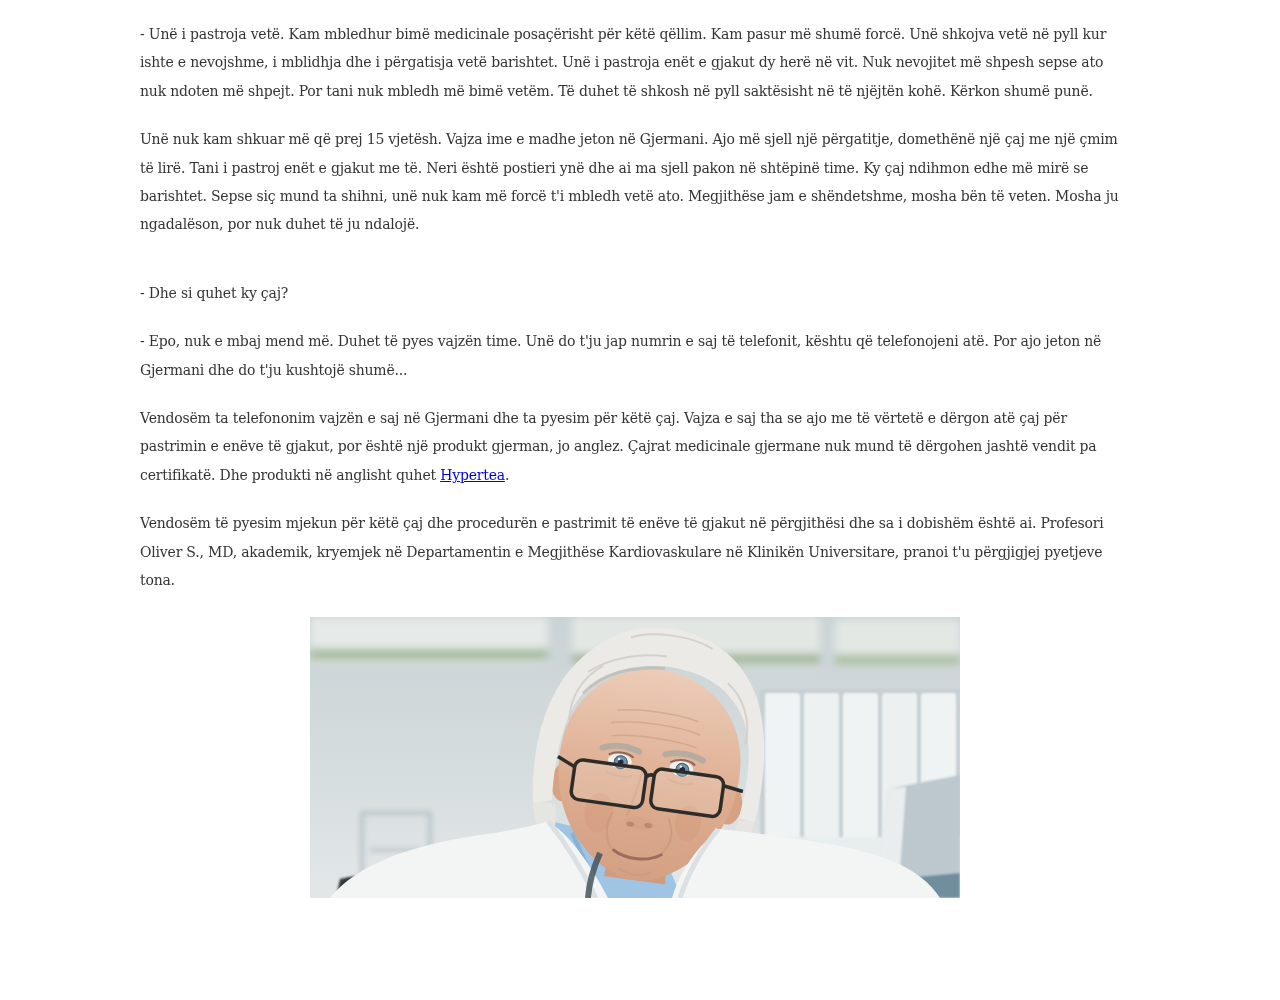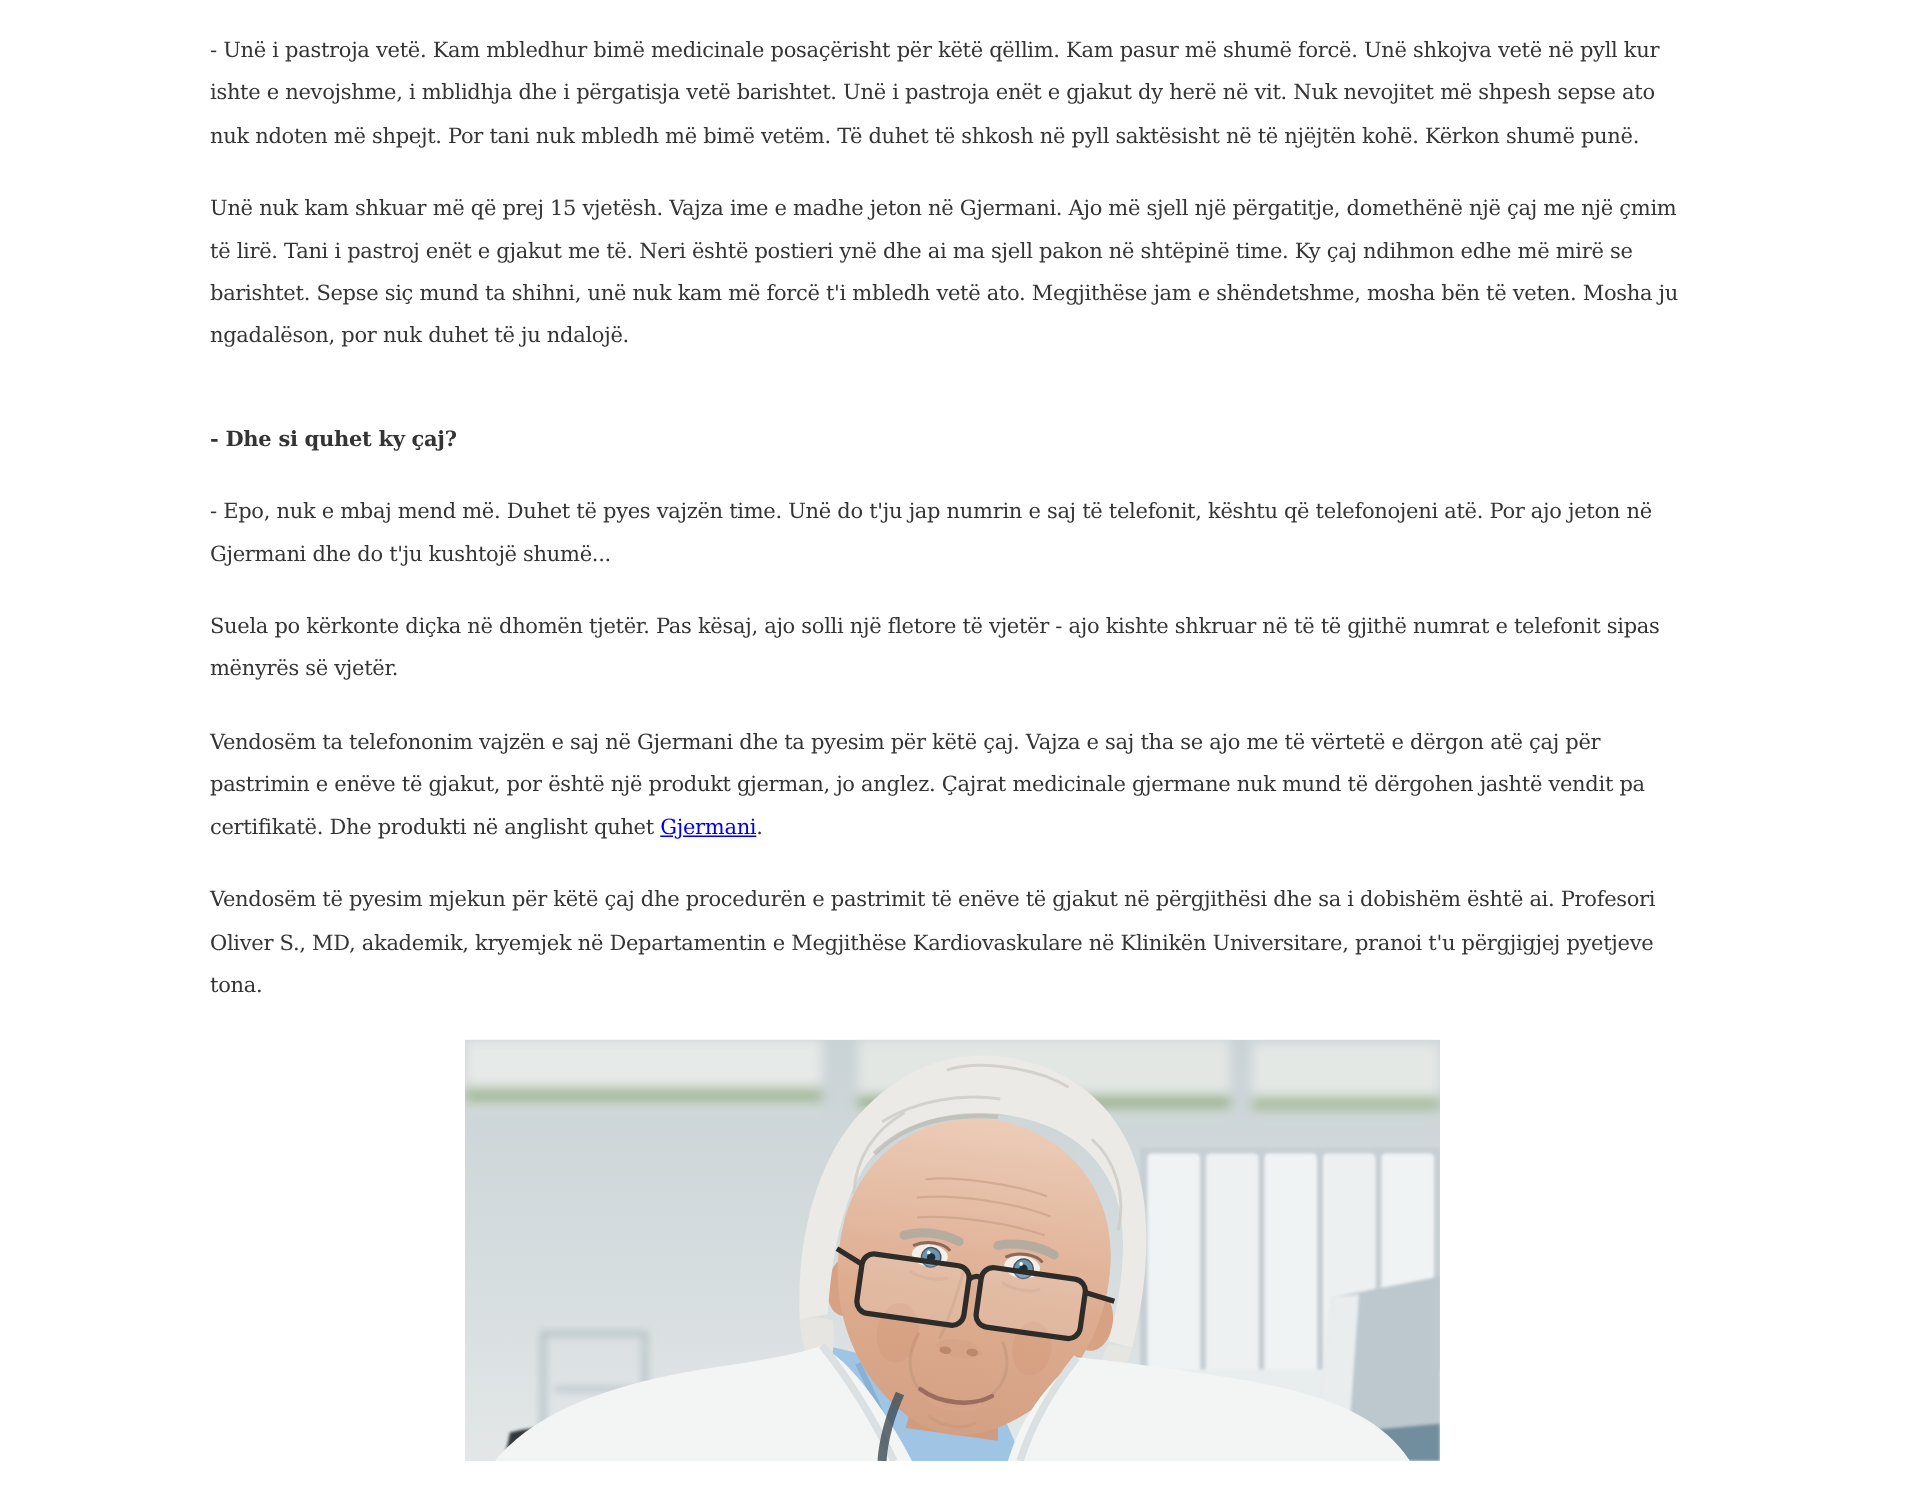--- a/index.html
+++ b/index.html
@@ -17,21 +17,21 @@
     color: #343434;
     font-family: "DejaVu Serif", serif;
   }
   .article p {
     margin: 0 0 20px 0;
     font-size: 14px;
     line-height: 28.4px;
     letter-spacing: -0.2px;
   }
   .article p.heading {
-    font-weight: bold;
+    font-weight: normal;
     margin-top: 40px;
   }
   .article a {
     color: #0000e0;
     text-decoration: underline;
     cursor: pointer;
   }
   figure.photo {
     width: 650px;
     height: 281px;
@@ -42,22 +42,21 @@
   figure.photo svg { display: block; }
 </style>
 </head>
 <body>
 
 <div class="article">
   <p>- Unë i pastroja vetë. Kam mbledhur bimë medicinale posaçërisht për këtë qëllim. Kam pasur më shumë forcë. Unë shkojva vetë në pyll kur ishte e nevojshme, i mblidhja dhe i përgatisja vetë barishtet. Unë i pastroja enët e gjakut dy herë në vit. Nuk nevojitet më shpesh sepse ato nuk ndoten më shpejt. Por tani nuk mbledh më bimë vetëm. Të duhet të shkosh në pyll saktësisht në të njëjtën kohë. Kërkon shumë punë.</p>
   <p>Unë nuk kam shkuar më që prej 15 vjetësh. Vajza ime e madhe jeton në Gjermani. Ajo më sjell një përgatitje, domethënë një çaj me një çmim të lirë. Tani i pastroj enët e gjakut me të. Neri është postieri ynë dhe ai ma sjell pakon në shtëpinë time. Ky çaj ndihmon edhe më mirë se barishtet. Sepse siç mund ta shihni, unë nuk kam më forcë t'i mbledh vetë ato. Megjithëse jam e shëndetshme, mosha bën të veten. Mosha ju ngadalëson, por nuk duhet të ju ndalojë.</p>
   <p class="heading">- Dhe si quhet ky çaj?</p>
   <p>- Epo, nuk e mbaj mend më. Duhet të pyes vajzën time. Unë do t'ju jap numrin e saj të telefonit, kështu që telefonojeni atë. Por ajo jeton në Gjermani dhe do t'ju kushtojë shumë...</p>
-  <p>Suela po kërkonte diçka në dhomën tjetër. Pas kësaj, ajo solli një fletore të vjetër - ajo kishte shkruar në të të gjithë numrat e telefonit sipas mënyrës së vjetër.</p>
-  <p><span>Vendosëm ta telefononim vajzën e saj në Gjermani dhe ta pyesim për këtë çaj. Vajza e saj tha se ajo me të vërtetë e dërgon atë çaj për pastrimin e enëve të gjakut, por është një produkt gjerman, jo anglez. Çajrat medicinale gjermane nuk mund të dërgohen jashtë vendit pa certifikatë. Dhe produkti në anglisht quhet </span><a href="#">Gjermani</a><span>.</span></p>
+  <p><span>Vendosëm ta telefononim vajzën e saj në Gjermani dhe ta pyesim për këtë çaj. Vajza e saj tha se ajo me të vërtetë e dërgon atë çaj për pastrimin e enëve të gjakut, por është një produkt gjerman, jo anglez. Çajrat medicinale gjermane nuk mund të dërgohen jashtë vendit pa certifikatë. Dhe produkti në anglisht quhet </span><a href="#">Hypertea</a><span>.</span></p>
   <p>Vendosëm të pyesim mjekun për këtë çaj dhe procedurën e pastrimit të enëve të gjakut në përgjithësi dhe sa i dobishëm është ai. Profesori Oliver S., MD, akademik, kryemjek në Departamentin e Megjithëse Kardiovaskulare në Klinikën Universitare, pranoi t'u përgjigjej pyetjeve tona.</p>
 
   <figure class="photo">
     <svg viewBox="0 0 650 281" width="650" height="281" role="img">
       <defs>
         <linearGradient id="wallg" x1="0" y1="0" x2="0" y2="1">
           <stop offset="0" stop-color="#c9d2d5"></stop>
           <stop offset="0.55" stop-color="#d6dddf"></stop>
           <stop offset="1" stop-color="#e3e7e8"></stop>
         </linearGradient>

